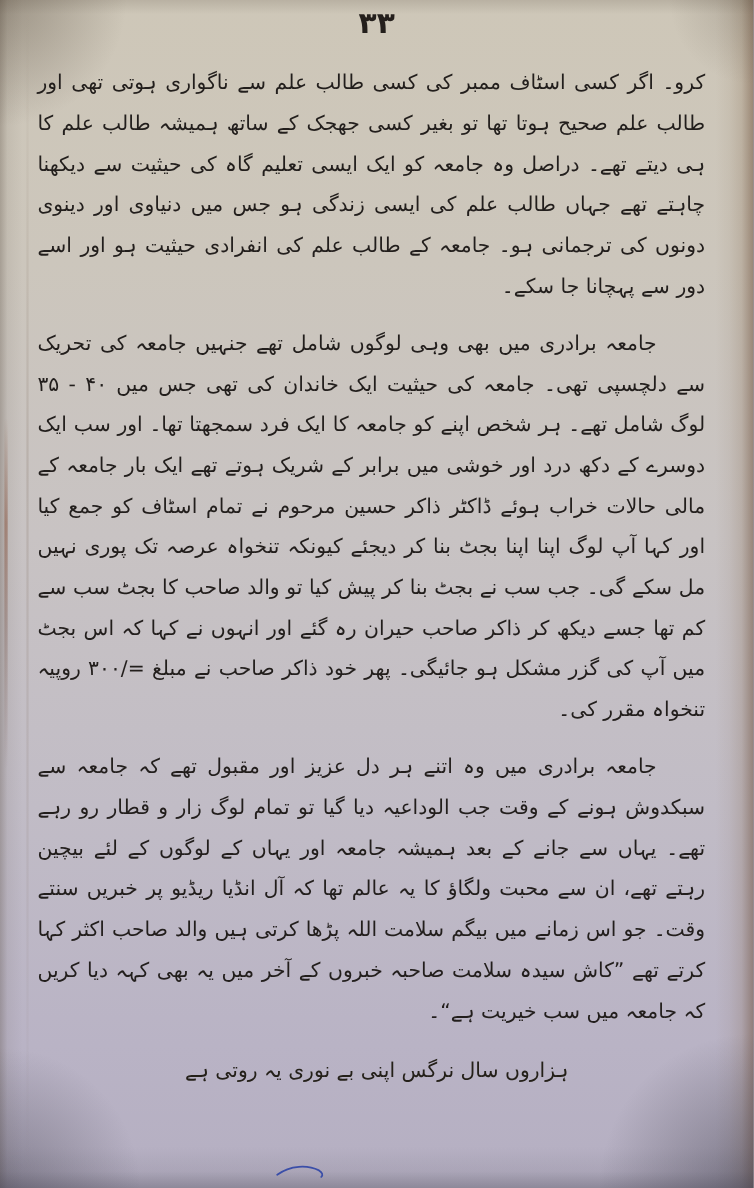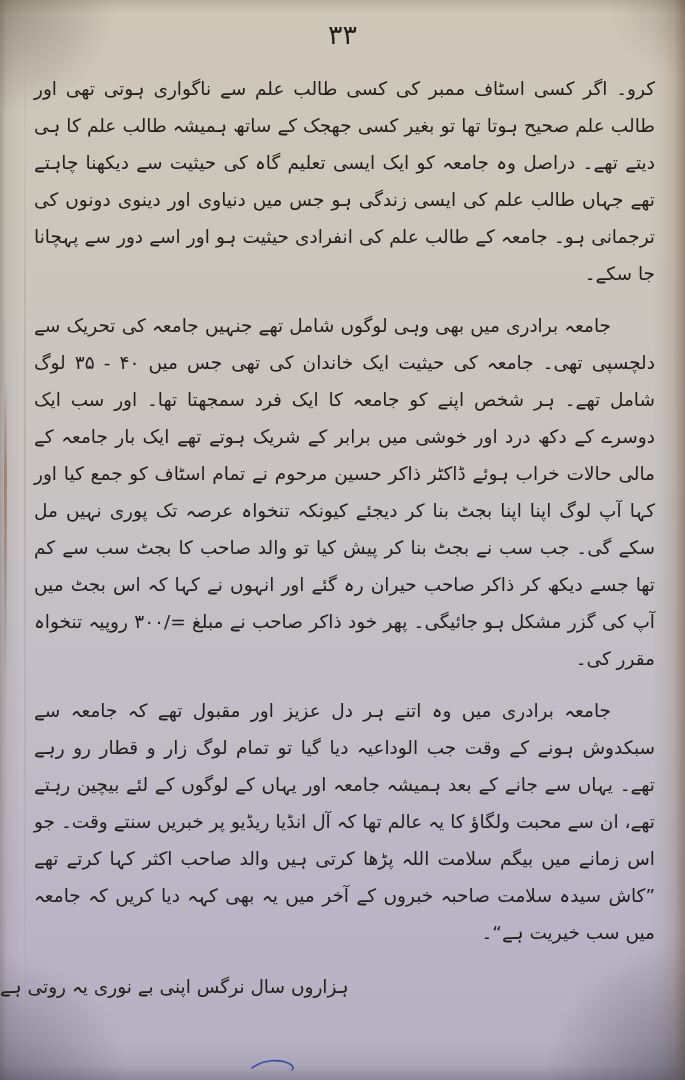--- a/index.html
+++ b/index.html
@@ -40,41 +40,41 @@
     position: absolute;
     top: 380px;
     left: 4px;
     width: 3px;
     height: 320px;
     background: linear-gradient(180deg, rgba(120,60,40,0) 0%, rgba(130,70,45,0.45) 30%, rgba(100,55,40,0.25) 60%, rgba(120,60,40,0) 100%);
     border-radius: 2px;
   }
   .page-number {
     text-align: center;
-    padding-top: 19px;
+    padding-top: 6px;
     font-size: 27px;
-    font-weight: normal;
+    font-weight: bold;
     letter-spacing: 2px;
     color: #241f1c;
   }
   .body-text {
-    padding: 20px 30px 0 34px;
+    padding: 20px 44px 0 34px;
     font-size: 18.5px;
     line-height: 37px;
     text-align: justify;
   }
   .body-text p {
     margin: 0 0 15px 0;
   }
   .body-text p.indented {
     text-indent: 44px;
   }
   .verse {
     margin-top: 10px;
-    text-align: left;
+    text-align: center;
     font-size: 18.5px;
     line-height: 41px;
     color: #242019;
   }
   .verse .verse-line {
     margin: 0 auto;
   }
   .pen-mark {
     position: absolute;
     left: 250px;

